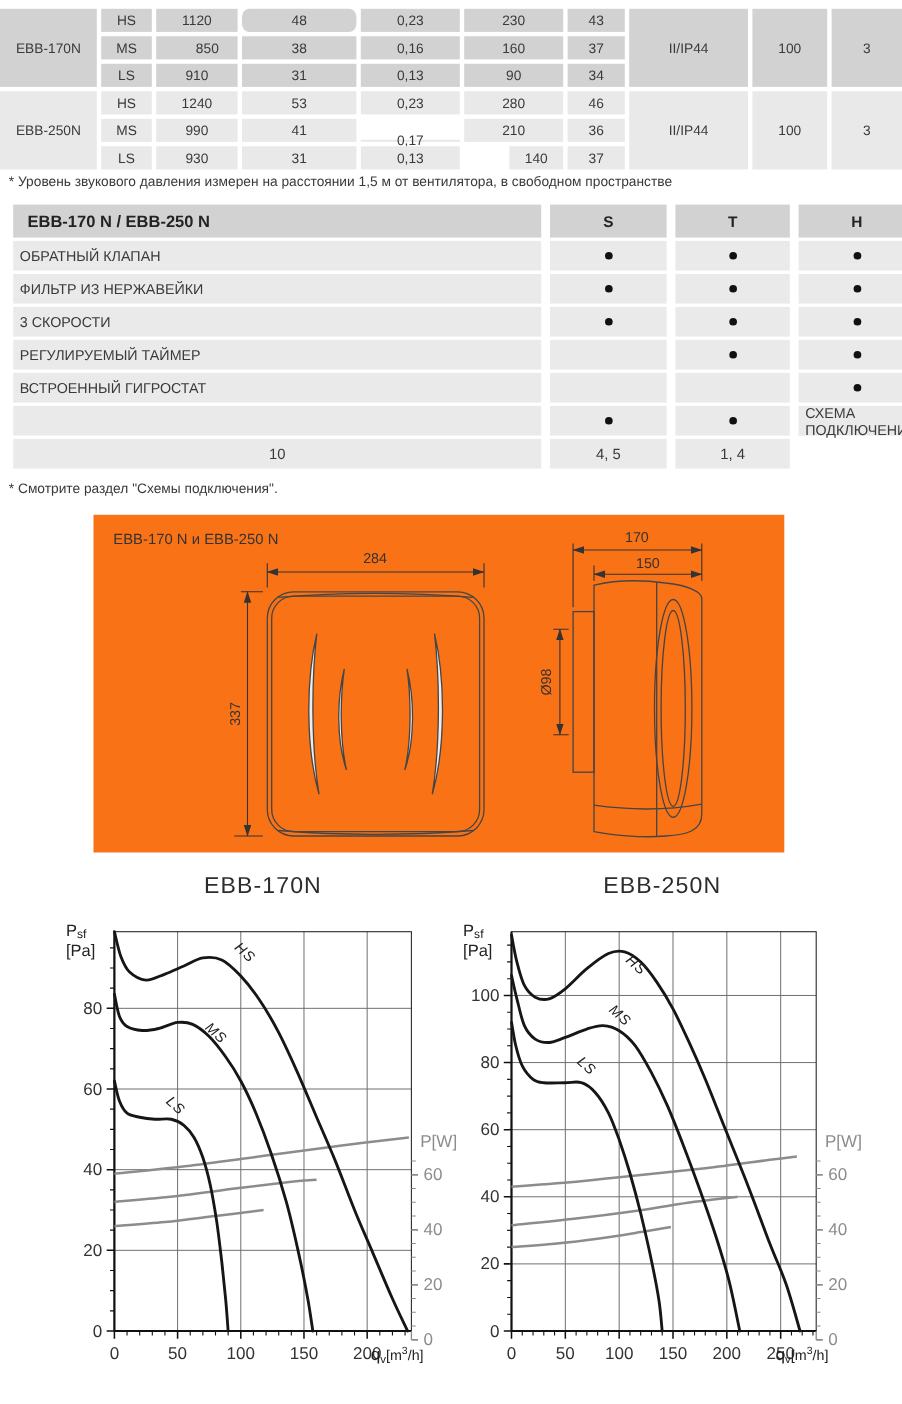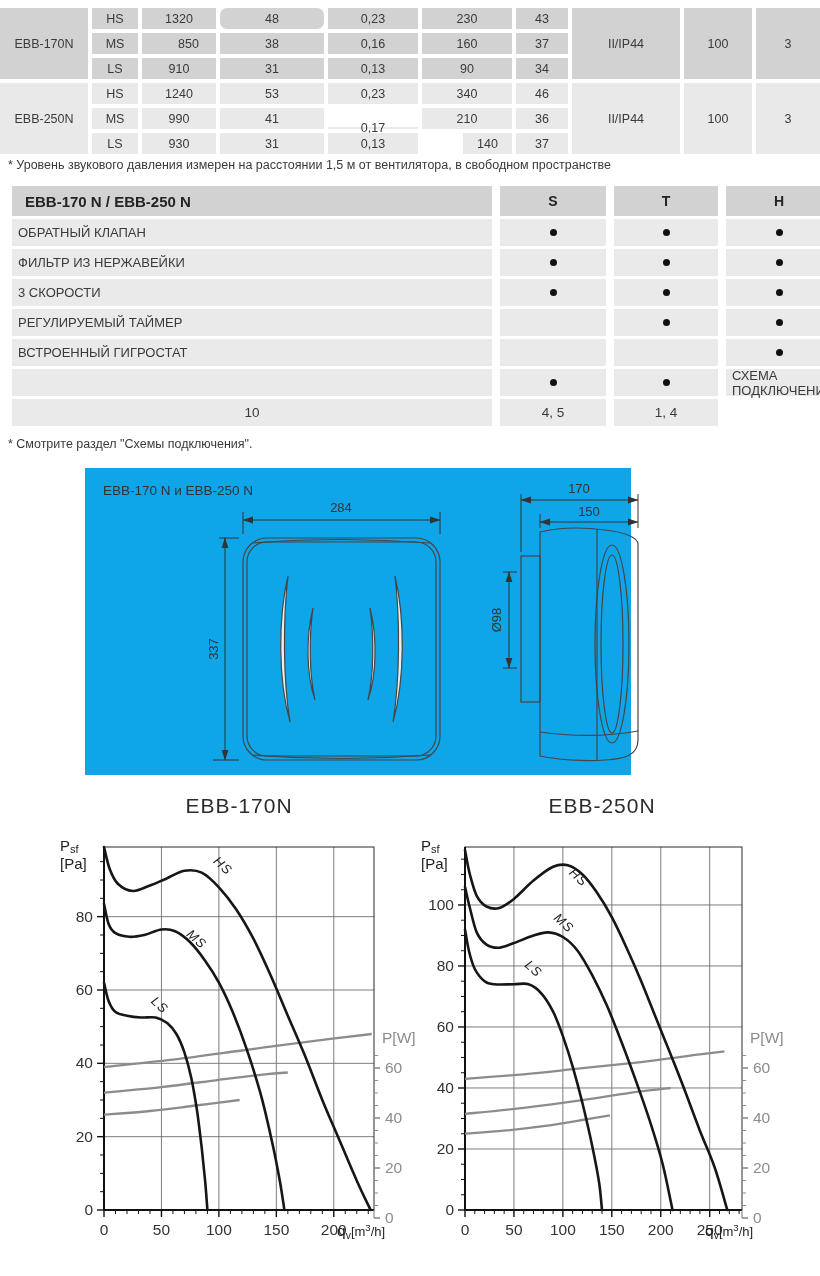--- a/index.html
+++ b/index.html
@@ -14,37 +14,37 @@
   .footnote{position:absolute;left:8px;font-size:12.5px;color:#3a3a3a;}
   #feature-table{position:absolute;top:186px;left:0;width:820px;display:grid;
     grid-template-columns:480px 106px 104px 106px;column-gap:8px;row-gap:3px;
     grid-template-rows:30px repeat(7,27px);margin-left:12px;}
   .f-head{background:#d2d2d2;font-weight:bold;color:#232323;font-size:14px;}
   .f-head-title{justify-content:flex-start;padding-left:13px;font-size:15px;}
   .f-row{background:#eaeaea;}
   .f-label{justify-content:flex-start;padding-left:6px;font-size:13px;background:#eaeaea;}
   .f-val{font-size:13.5px;}
   .dot{width:7px;height:7px;border-radius:50%;background:#111;display:inline-block;}
-  #drawing-panel{position:absolute;left:85px;top:468px;width:546px;height:307px;background:#0ea5e9;}
+  #drawing-panel{position:absolute;left:85px;top:468px;width:628px;height:307px;background:#f97316;}
   .chart-title{position:absolute;top:794px;width:362px;text-align:center;font-size:21px;
     letter-spacing:1px;color:#2c2c2c;}
   #chart-title-left{left:58px;}
   #chart-title-right{left:421px;}
   .chart-svg{position:absolute;top:829px;}
   #chart-left{left:58px;}
   #chart-right{left:419px;}
   svg text{font-family:"Liberation Sans",sans-serif;}
 </style>
 </head>
 <body>
 
 <div id="spec-table">
     <div class="cell shade-dark" style="grid-area: 1 / 1 / span 3;">EBB-170N</div>
     <div class="cell shade-dark" style="grid-area: 1 / 2;">HS</div>
-    <div class="cell shade-dark" style="grid-area: 1 / 3;">1320</div>
+    <div class="cell shade-dark" style="grid-area: 1 / 3;">1120</div>
     <div class="cell shade-dark" style="grid-area: 1 / 4; border-radius: 7px;">48</div>
     <div class="cell shade-dark" style="grid-area: 1 / 5;">0,23</div>
     <div class="cell shade-dark" style="grid-area: 1 / 6;">230</div>
     <div class="cell shade-dark" style="grid-area: 1 / 7;">43</div>
     <div class="cell shade-dark" style="grid-area: 2 / 2;">MS</div>
     <div class="cell shade-dark" style="grid-area: 2 / 3; padding-left: 19px;">850</div>
     <div class="cell shade-dark" style="grid-area: 2 / 4;">38</div>
     <div class="cell shade-dark" style="grid-area: 2 / 5;">0,16</div>
     <div class="cell shade-dark" style="grid-area: 2 / 6;">160</div>
     <div class="cell shade-dark" style="grid-area: 2 / 7;">37</div>
@@ -55,21 +55,21 @@
     <div class="cell shade-dark" style="grid-area: 3 / 6;">90</div>
     <div class="cell shade-dark" style="grid-area: 3 / 7;">34</div>
     <div class="cell shade-dark" style="grid-area: 1 / 8 / span 3;">II/IP44</div>
     <div class="cell shade-dark" style="grid-area: 1 / 9 / span 3;">100</div>
     <div class="cell shade-dark" style="grid-area: 1 / 10 / span 3;">3</div>
     <div class="cell shade-light" style="grid-area: 4 / 1 / span 3;">EBB-250N</div>
     <div class="cell shade-light" style="grid-area: 4 / 2;">HS</div>
     <div class="cell shade-light" style="grid-area: 4 / 3;">1240</div>
     <div class="cell shade-light" style="grid-area: 4 / 4;">53</div>
     <div class="cell shade-light" style="grid-area: 4 / 5;">0,23</div>
-    <div class="cell shade-light" style="grid-area: 4 / 6;">340</div>
+    <div class="cell shade-light" style="grid-area: 4 / 6;">280</div>
     <div class="cell shade-light" style="grid-area: 4 / 7;">46</div>
     <div class="cell shade-light" style="grid-area: 5 / 2;">MS</div>
     <div class="cell shade-light" style="grid-area: 5 / 3;">990</div>
     <div class="cell shade-light" style="grid-area: 5 / 4;">41</div>
     <div class="cell shade-light" style="grid-area: 5 / 5; margin-top: 19px;">0,17</div>
     <div class="cell shade-light" style="grid-area: 5 / 6;">210</div>
     <div class="cell shade-light" style="grid-area: 5 / 7;">36</div>
     <div class="cell shade-light" style="grid-area: 6 / 2;">LS</div>
     <div class="cell shade-light" style="grid-area: 6 / 3;">930</div>
     <div class="cell shade-light" style="grid-area: 6 / 4;">31</div>

